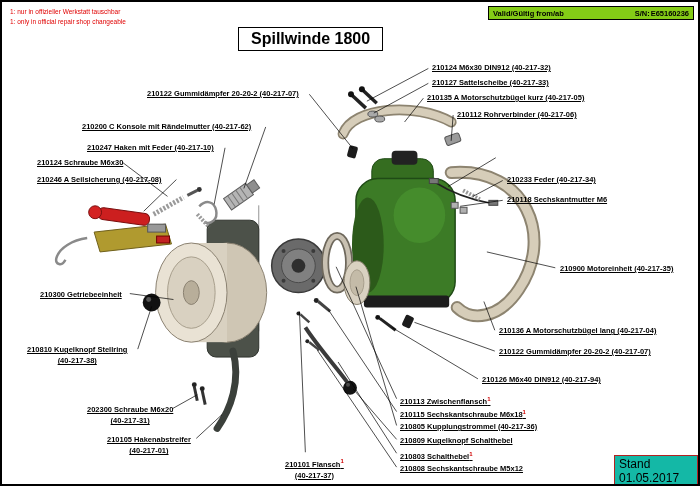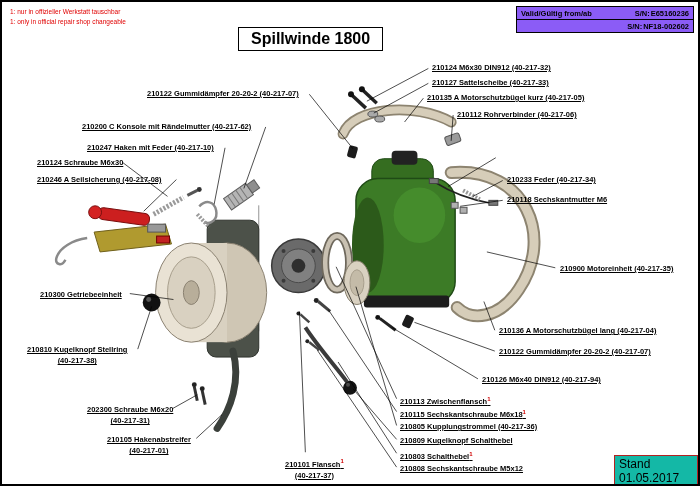--- a/index.html
+++ b/index.html
@@ -3,22 +3,22 @@
 <meta charset="utf-8">
 <style>
   * { margin:0; padding:0; box-sizing:border-box; }
   body { margin:0; background:#888; font-family:"Liberation Sans", sans-serif; }
   .page { position:relative; width:700px; height:486px; background:#fff;
           border:2px solid #000; overflow:hidden; }
   .diagram { position:absolute; left:0; top:0; }
   .notes { position:absolute; left:8px; top:5px; font-size:6.5px; color:#e00000; line-height:1.6; }
   .title-box { position:absolute; left:236px; top:25px; border:1.5px solid #000;
                padding:2px 12px; font-size:16px; font-weight:bold; background:#fff; }
-  .validity { position:absolute; right:4px; top:4px; width:178px; border:1.2px solid #000;
-              font-size:7.5px; font-weight:bold; background:#8b5cf6; }
+  .validity { position:absolute; right:4px; top:4px; width:206px; border:1.2px solid #000;
+              font-size:7.5px; font-weight:bold; background:#84cc16; }
   .vrow { display:flex; justify-content:space-between; padding:1.5px 4px; border-bottom:1px solid #000; }
   .vrow:last-child { border-bottom:none; }
   .vrow.r { justify-content:flex-end; }
   .sn span:first-child { margin-right:1px; }
   .lbl { position:absolute; font-size:7.5px; font-weight:bold; color:#000;
          white-space:nowrap; line-height:1.5; }
   .lbl .u { text-decoration:underline; }
   .two { display:flex; flex-direction:column; align-items:center; }
   .sup { color:#d00000; font-size:6px; }
   .stand { position:absolute; left:612px; top:453px; border:1.2px solid #b22222;
@@ -194,25 +194,20 @@
     <span>Spillwinde 1800</span>
   </div>
 
   <div class="validity">
     <div class="vrow">
       <span>Valid/Gültig from/ab</span>
       <span class="sn">
         <span>S/N:</span><span>E65160236</span>
       </span>
     </div>
-    <div class="vrow r">
-      <span class="sn">
-        <span>S/N:</span><span>NF18-002602</span>
-      </span>
-    </div>
   </div>
 
   <div class="lbl" style="left:145px;top:86px"><span class="u">210122 Gummidämpfer 20-20-2  (40-217-07)</span></div>
   <div class="lbl" style="left:80px;top:119px"><span class="u">210200 C Konsole mit Rändelmutter (40-217-62)</span></div>
   <div class="lbl" style="left:85px;top:140px"><span class="u">210247 Haken mit Feder (40-217-10)</span></div>
   <div class="lbl" style="left:35px;top:155px"><span class="u">210124 Schraube M6x30</span></div>
   <div class="lbl" style="left:35px;top:172px"><span class="u">210246 A Seilsicherung (40-217-08)</span></div>
   <div class="lbl" style="left:38px;top:287px"><span class="u">210300 Getriebeeinheit</span></div>
   <div class="lbl two" style="left:25px;top:342px">
     <span class="u">210810 Kugelknopf Stellring</span>

